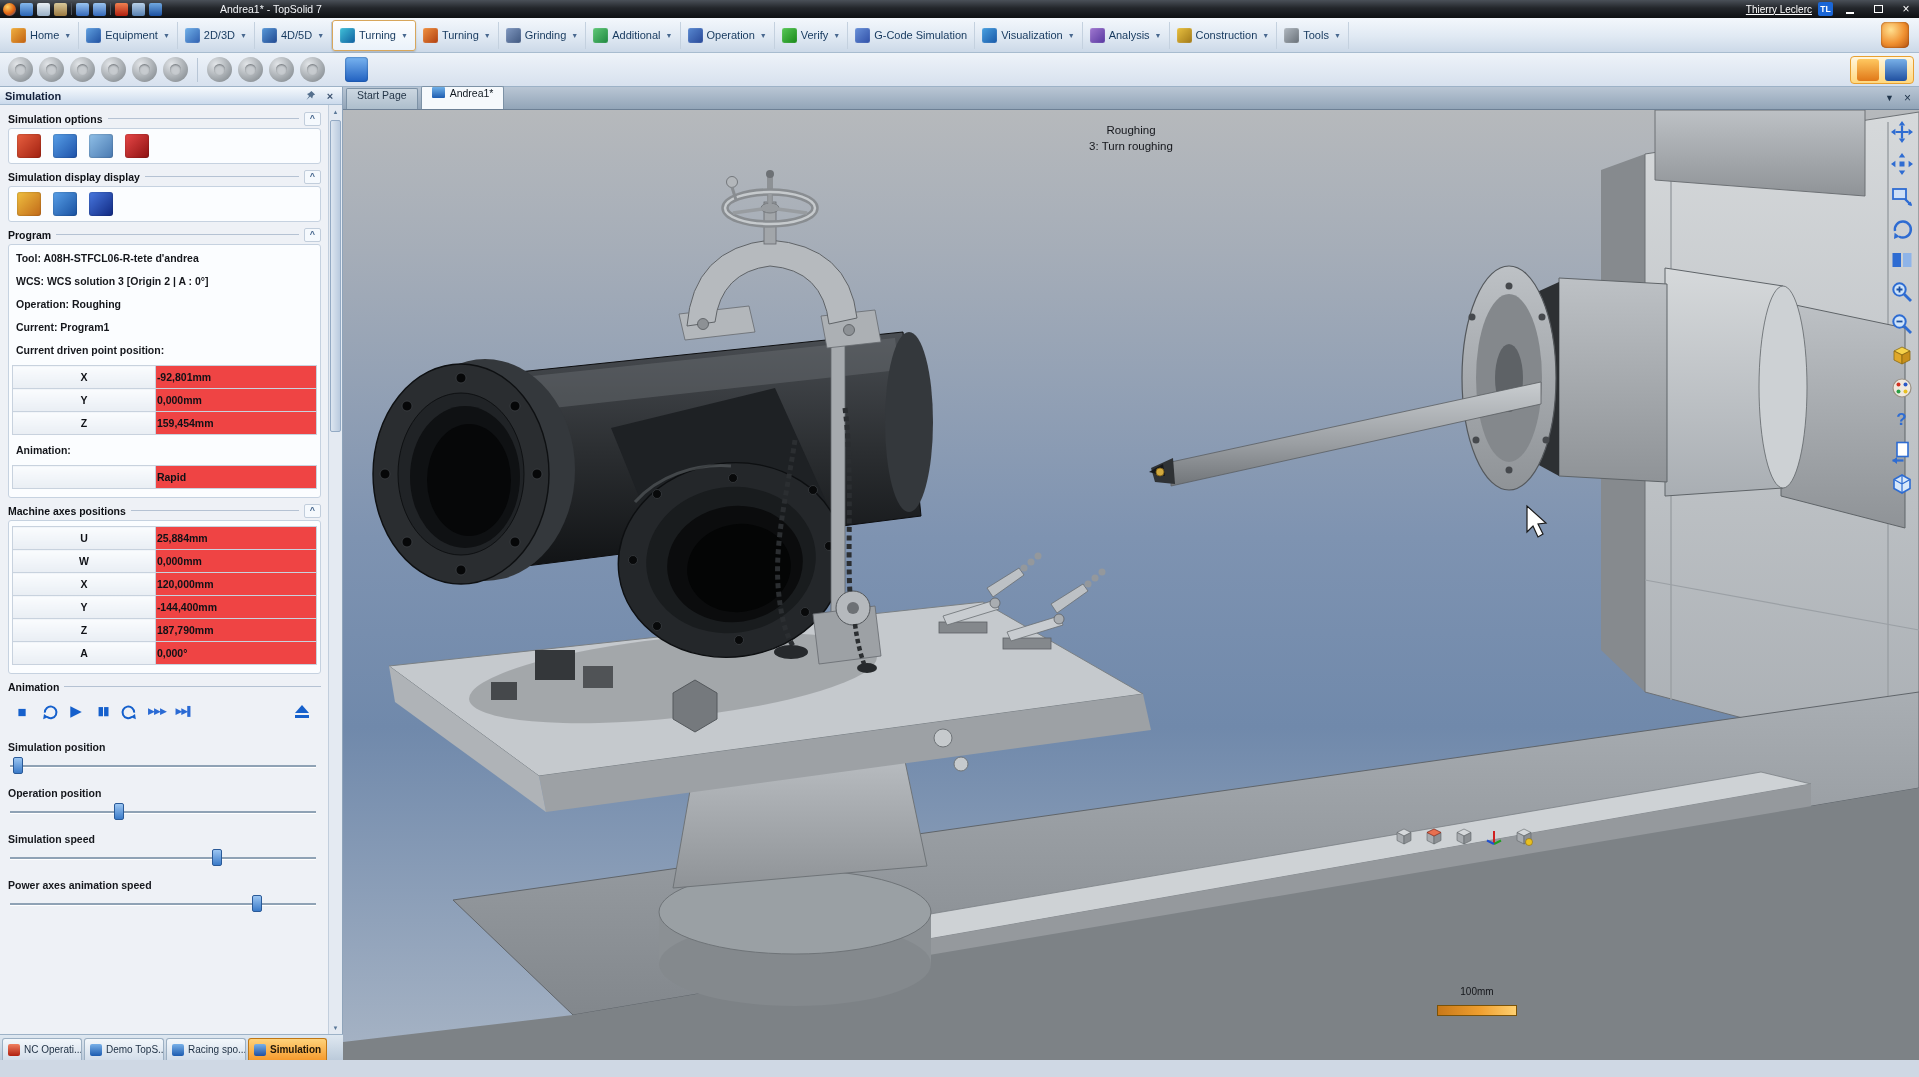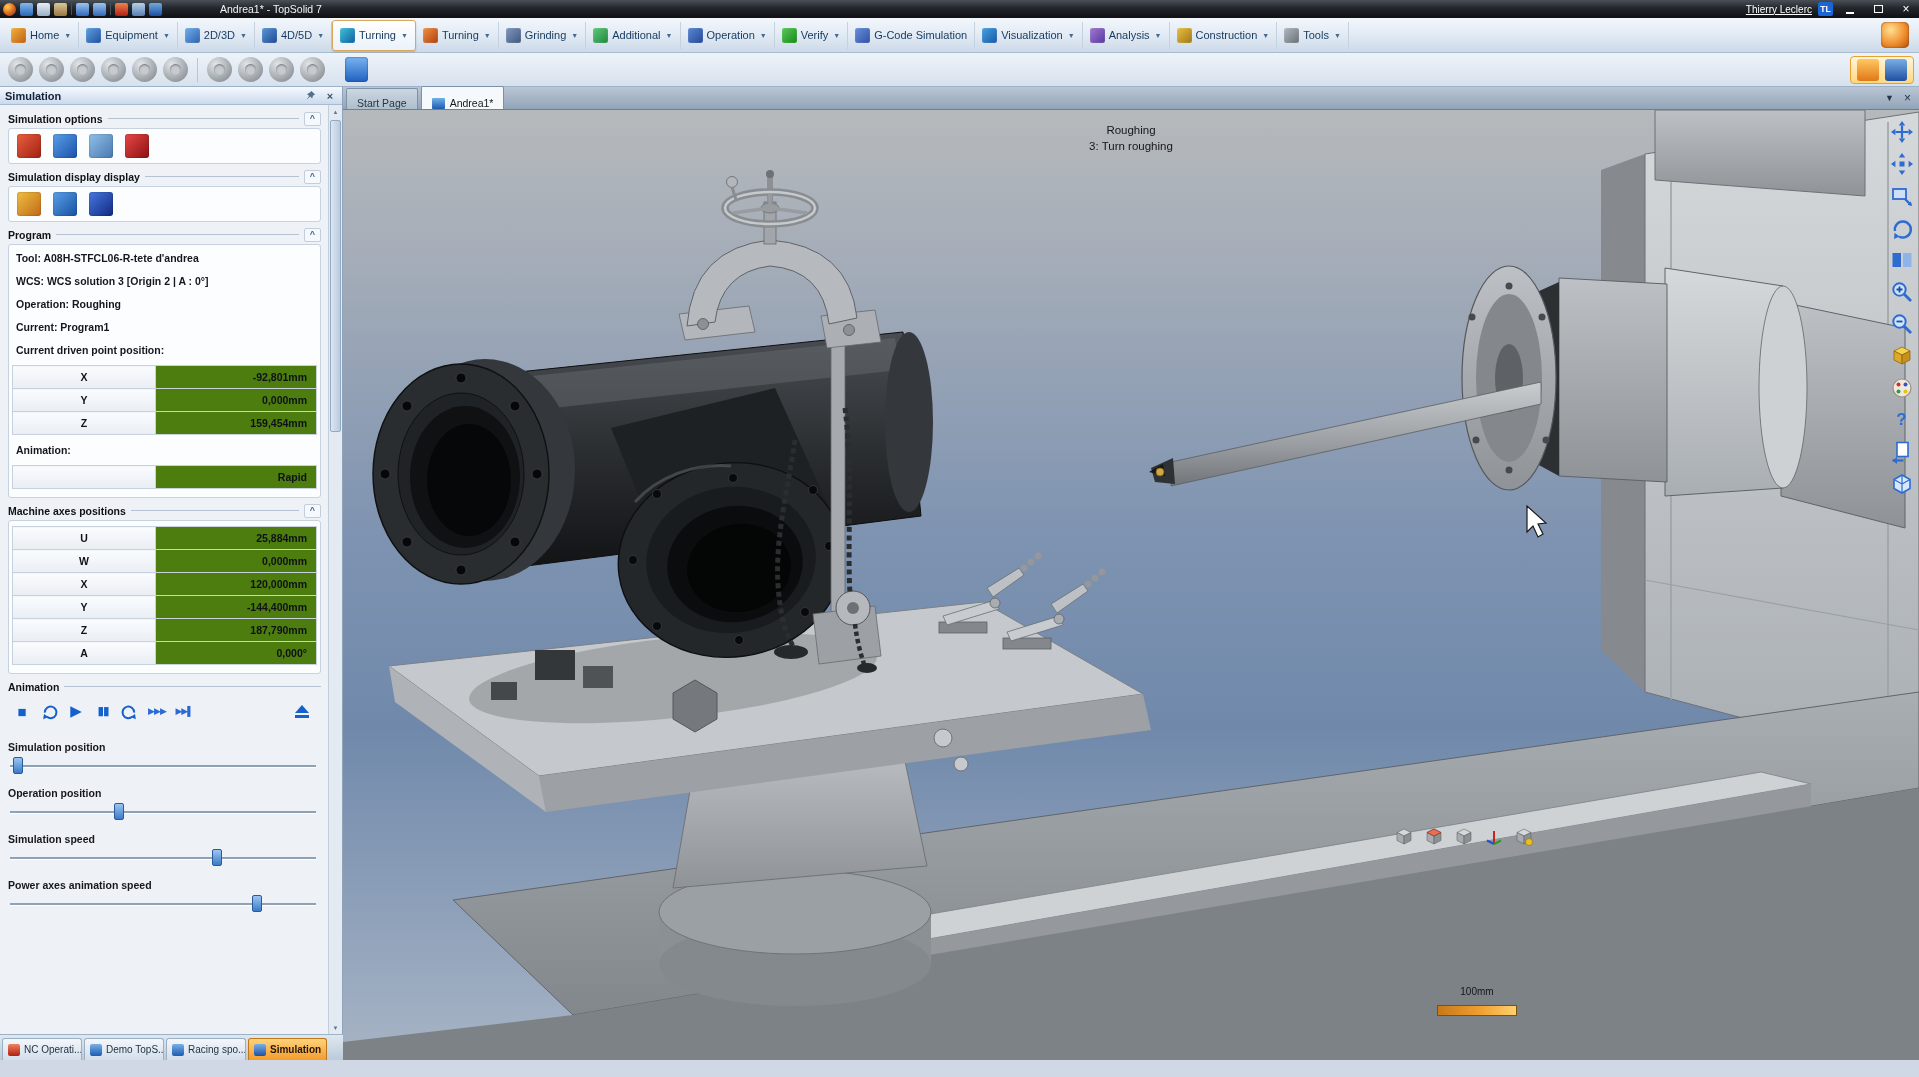--- a/index.html
+++ b/index.html
@@ -53,21 +53,21 @@
   .gline{flex:1;height:1px;background:#b5c2d3;}
   .gchev{font-size:9px;color:#48688f;font-weight:bold;width:15px;height:12px;line-height:11px;text-align:center;border:1px solid #c2cedc;border-radius:2px;background:#f5f9fd;}
   .gbox{border:1px solid #c6d2e0;border-radius:3px;background:#fbfdff;padding:3px;}
   .iconrow{display:flex;gap:12px;align-items:center;padding:5px 8px;}
   .opticon{width:24px;height:24px;border-radius:3px;box-shadow:inset 0 0 2px rgba(0,0,0,.35);}
 
   .progline{font-weight:bold;font-size:10.5px;color:#15171c;padding:4px 4px 7px;}
   .vt{width:100%;border-collapse:collapse;margin:2px 0 5px;}
   .vt td{border:1px solid #c8d2de;height:20px;font-size:10.5px;color:#0f1116;}
   .vt td.a{width:47%;text-align:center;font-weight:bold;background:linear-gradient(#fafcfe,#e9eef4);}
-  .vt td.v{text-align:right;padding-right:9px;font-weight:bold;background:#4d7c0f;}
+  .vt td.v{padding-right:9px;font-weight:bold;background:#ef4444;}
 
   .animrow{display:flex;align-items:center;gap:7px;padding:4px 4px 5px;}
   .abtn{min-width:20px;height:22px;display:flex;align-items:center;justify-content:center;color:#1560cc;}
   .abtn.g{font-size:15px;}
   .abtn.sm{font-size:9px;letter-spacing:-1px;color:#2a6ad4;font-weight:bold;}
   .eject{margin-left:auto;margin-right:8px;display:flex;flex-direction:column;align-items:center;}
   .eject .tri{width:0;height:0;border-left:7px solid transparent;border-right:7px solid transparent;border-bottom:8px solid #1560cc;}
   .eject .bar{width:14px;height:3px;background:#1560cc;margin-top:2px;}
 
   .sliderlbl{font-weight:bold;font-size:10.5px;color:#15171c;padding:9px 5px 2px;}
@@ -76,21 +76,21 @@
   .sliderthumb{position:absolute;top:0;width:10px;height:17px;border-radius:2px;background:linear-gradient(#9cc6f2,#3a7ac8);border:1px solid #2a5a98;box-sizing:border-box;}
 
   
   .bottomtabs{position:absolute;left:0;top:1034px;width:343px;height:26px;background:linear-gradient(#dfe8f1,#bbcada);border-top:1px solid #9db2c7;display:flex;align-items:flex-end;gap:2px;padding:2px 0 0 2px;box-sizing:border-box;}
   .btab{height:22px;display:flex;align-items:center;gap:4px;padding:0 5px;background:linear-gradient(#f3f7fb,#d3deea);border:1px solid #9cb0c3;border-bottom:none;border-radius:3px 3px 0 0;font-size:10px;color:#1c2e42;max-width:80px;overflow:hidden;white-space:nowrap;box-sizing:border-box;}
   .btab.active{background:linear-gradient(#ffd27a,#f59b2e);border-color:#bf7716;font-weight:bold;color:#201608;}
   .bticon{width:12px;height:12px;border-radius:2px;flex:0 0 auto;}
 
   
   .doctabbar{position:absolute;left:343px;top:87px;width:1576px;height:23px;background:linear-gradient(#b9c6d4,#92a5b8);display:flex;align-items:flex-end;border-bottom:1px solid #6d8095;box-sizing:border-box;}
-  .dtab{height:20px;display:flex;align-items:flex-end;gap:5px;padding:0 10px;font-size:10.5px;color:#243648;background:linear-gradient(#ccd7e1,#adbecc);border:1px solid #7d92a6;border-bottom:none;border-radius:2px 2px 0 0;margin-left:3px;margin-top:16px;}
+  .dtab{height:20px;display:flex;align-items:flex-start;gap:5px;padding:0 10px;font-size:10.5px;color:#243648;background:linear-gradient(#ccd7e1,#adbecc);border:1px solid #7d92a6;border-bottom:none;border-radius:2px 2px 0 0;margin-left:3px;margin-top:16px;}
   .dtab.active{background:#f6f9fc;color:#101820;height:22px;}
   .dticon{width:13px;height:11px;border-radius:1px;background:linear-gradient(#6fb0e8,#1d5cb0);}
   .dtbright{margin-left:auto;display:flex;align-items:center;gap:10px;padding-right:8px;color:#22364c;align-self:center;font-size:9px;}
 
   
   .viewport{position:absolute;left:343px;top:110px;width:1576px;height:950px;overflow:hidden;}
   .scene{position:absolute;left:0;top:0;}
   .vpoverlay{position:absolute;left:0;right:0;top:12px;text-align:center;line-height:16px;pointer-events:none;}
   .ovl1{color:#e2761b;font-size:11.5px;}
   .ovl2{color:#15171c;font-size:11.5px;text-align:center;}

